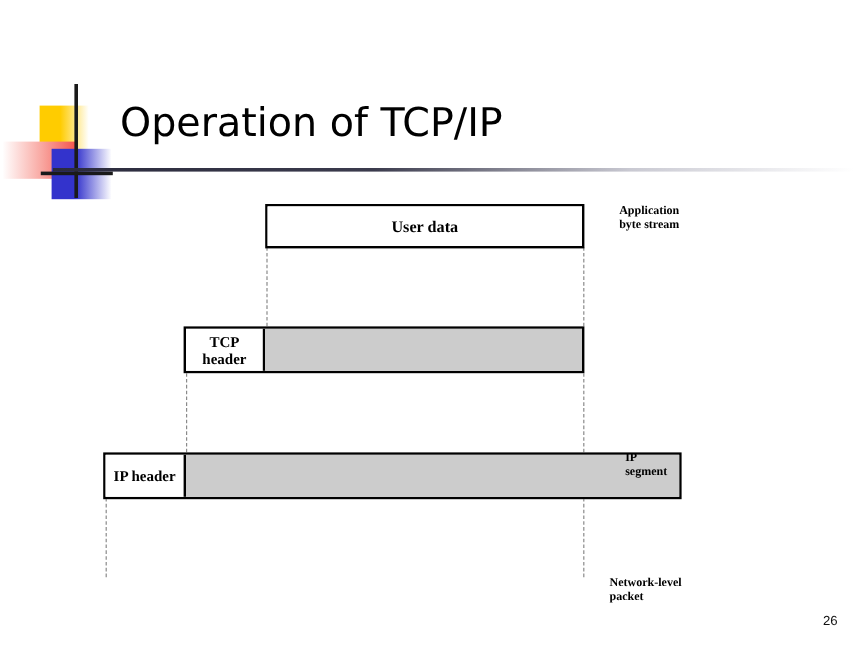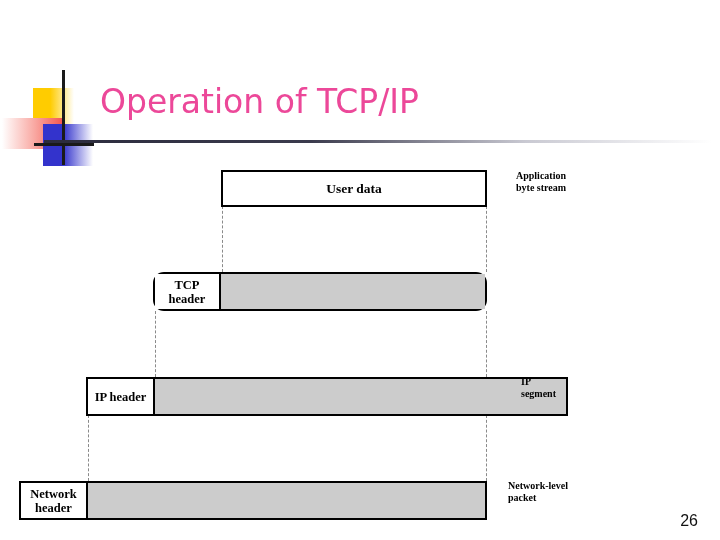--- a/index.html
+++ b/index.html
@@ -16,21 +16,21 @@
   }
 
   
   #slide-title {
     position: absolute;
     left: 100px;
     top: 82px;
     font-family: "DejaVu Sans", sans-serif;
     font-size: 33px;
     font-weight: 400;
-    color: #ec4899;
+    color: #000000;
     letter-spacing: 0px;
     white-space: nowrap;
   }
 
   
   #title-deco {
     position: absolute;
     left: 0px;
     top: 70px;
     width: 110px;
@@ -143,21 +143,21 @@
     position: absolute;
     width: 0;
     border-left: 1.5px dashed #8a8a8a;
   }
 
   #page-number {
     position: absolute;
     right: 22px;
     top: 512px;
     font-family: "Liberation Sans", sans-serif;
-    font-size: 16px;
+    font-size: 11px;
     color: #111111;
   }
 </style>
 </head>
 <body>
 
 <div id="title-deco">
   <div id="deco-yellow"></div>
   <div id="deco-red"></div>
   <div id="deco-blue"></div>
@@ -178,37 +178,32 @@
 
   <div class="dash-v" style="left:88px; top:415px; height:66px;"></div>
   <div class="dash-v" style="left:486px; top:415px; height:66px;"></div>
 
   <div class="pkt-row" style="left:221px; top:170px; width:266px; height:37px;">
     <div class="pkt-payload plain">User data</div>
   </div>
   <div class="pkt-label" style="left:516px; top:170px;">Application
 byte stream</div>
 
-  <div class="pkt-row" style="left:153px; top:272px; width:334px; height:39px;border-radius:11px;">
+  <div class="pkt-row" style="left:153px; top:272px; width:334px; height:39px;">
     <div class="pkt-header with-divider" style="width:66px;">TCP
 header</div>
     <div class="pkt-payload"></div>
   </div>
 
   <div class="pkt-row" style="left:86px; top:377px; width:482px; height:39px;">
     <div class="pkt-header with-divider" style="width:67px;">IP
 header</div>
     <div class="pkt-payload"></div>
   </div>
   <div class="pkt-label" style="left:521px; top:376px;">IP
 segment</div>
 
-  <div class="pkt-row" style="left:19px; top:481px; width:468px; height:39px;">
-    <div class="pkt-header with-divider" style="width:67px;">Network
-header</div>
-    <div class="pkt-payload"></div>
-  </div>
   <div class="pkt-label" style="left:508px; top:480px;">Network-level
 packet</div>
 
 </div>
 
 <div id="page-number">26</div>
 
 </body></html>

